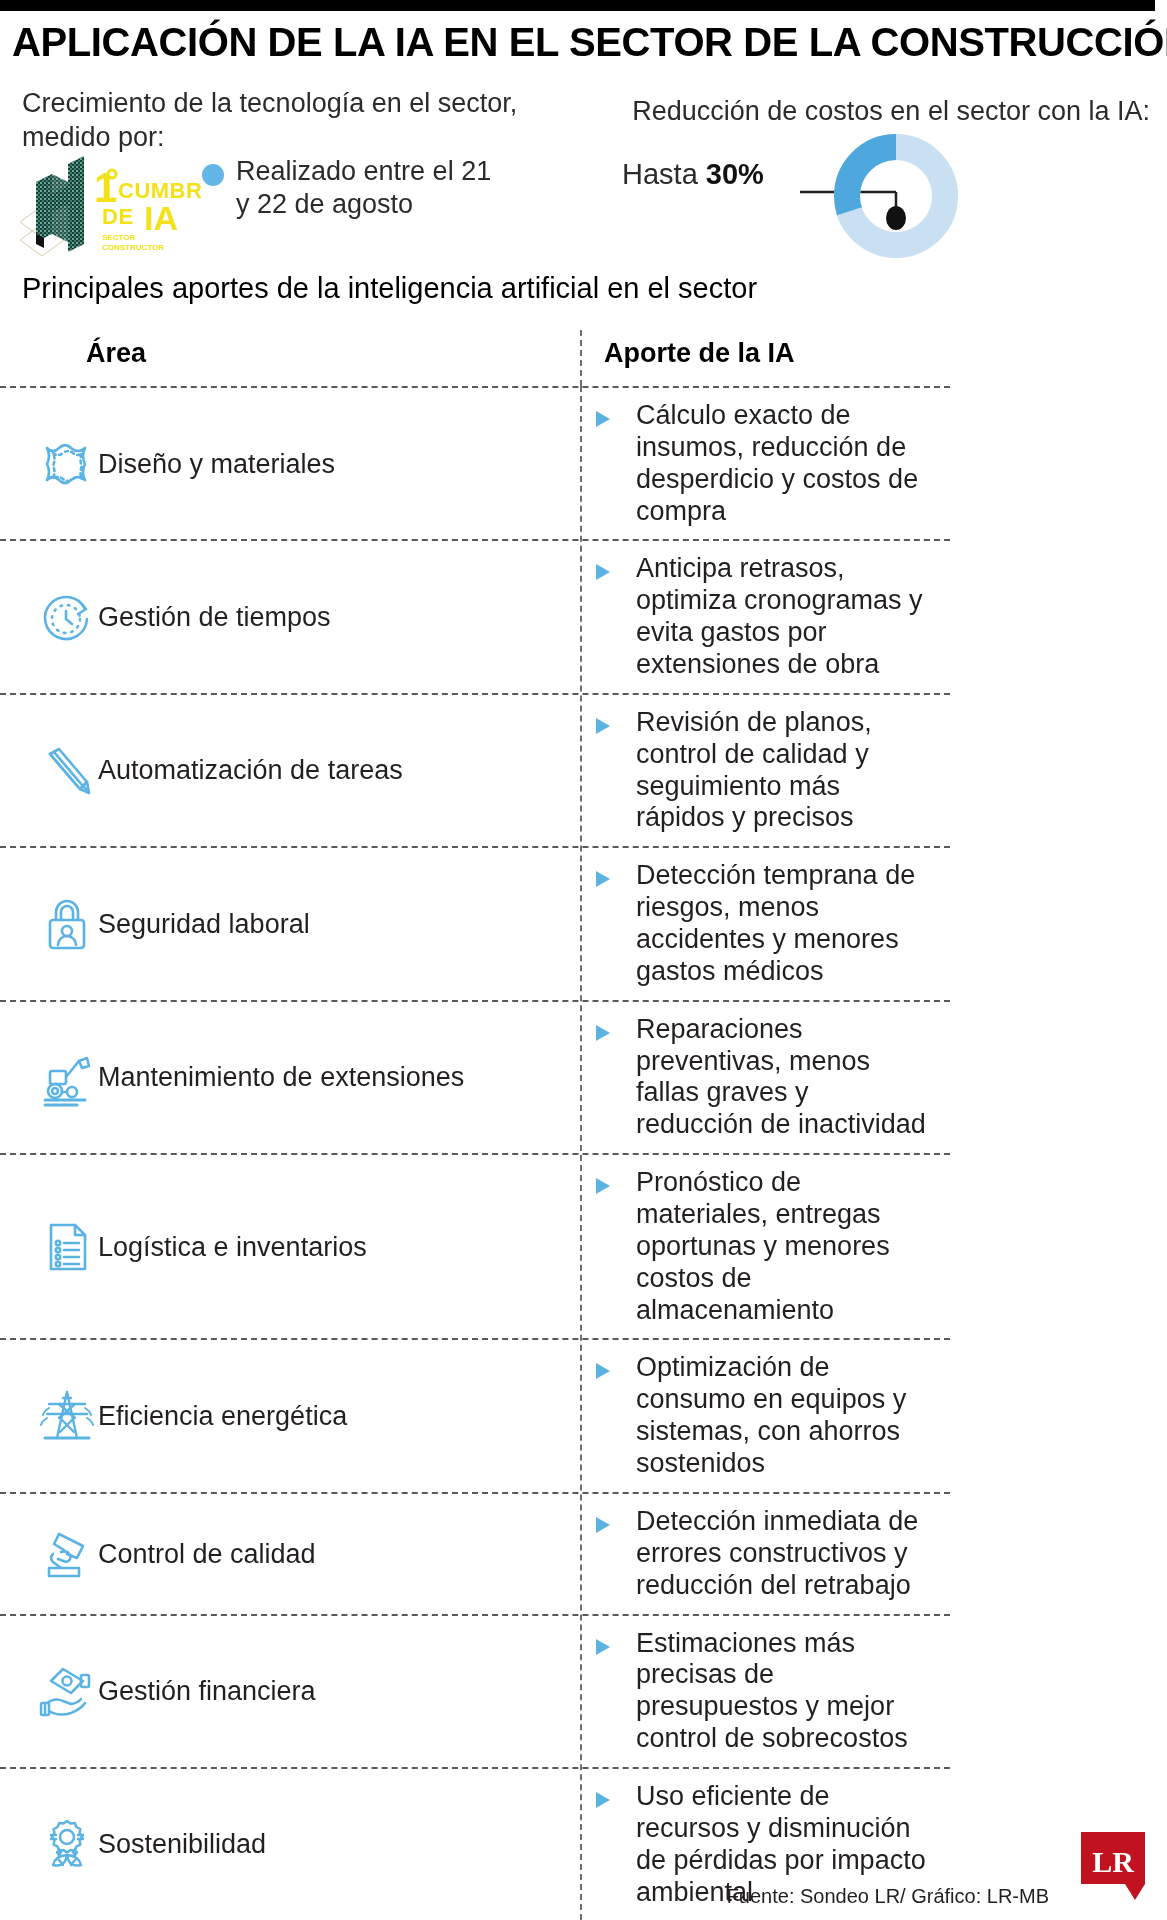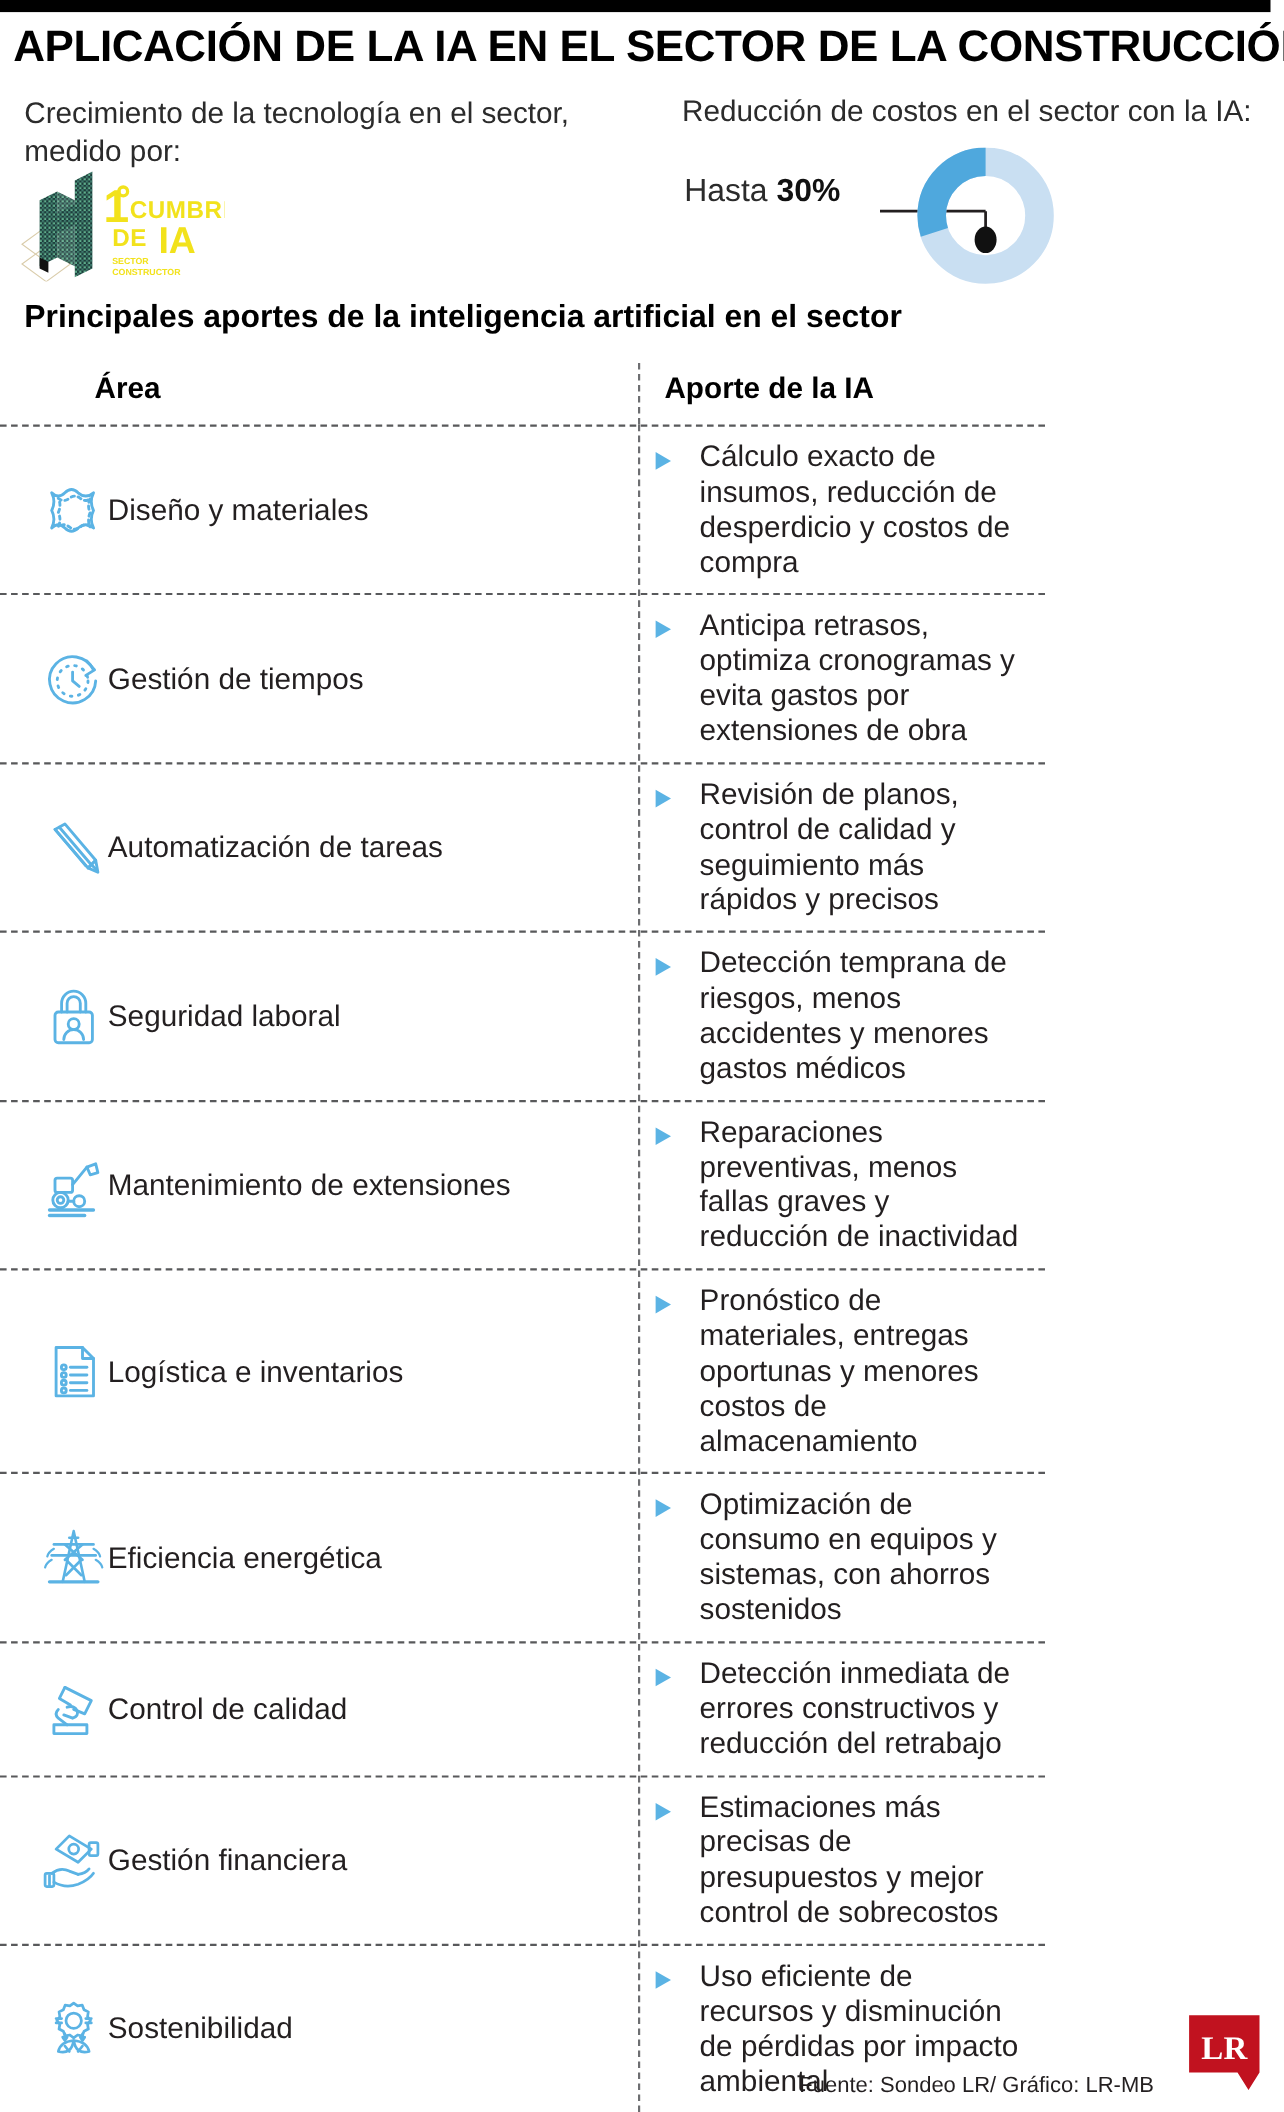--- a/index.html
+++ b/index.html
@@ -44,22 +44,23 @@
   
   .hdr-left {
     position: absolute;
     left: 22px;
     top: 86px;
     width: 500px;
   }
   .hdr-right {
     position: absolute;
     left: 620px;
-    top: 84px;
+    top: 94px;
     width: 530px;
+    text-align: right;
   }
   .hdr-lede {
     font-size: 27px;
     line-height: 1.26;
     color: #2b2b2b;
     font-weight: 400;
   }
 
   
   .logo-wrap {
@@ -111,21 +112,21 @@
     width: 200px;
     height: 126px;
   }
 
   
   .section-title {
     position: absolute;
     left: 22px;
     top: 272px;
     font-size: 29px;
-    font-weight: bold;
+    font-weight: normal;
     color: #000;
     white-space: nowrap;
   }
 
   
   .table {
     position: absolute;
     left: 0;
     top: 330px;
     width: 950px;
@@ -269,20 +270,24 @@
         <circle cx="98" cy="26" r="4" fill="none" stroke="#f2e21c" stroke-width="3"></circle>
         <text x="104" y="50" font-family="'Liberation Sans',sans-serif" font-size="22" font-weight="bold" letter-spacing="0.5">CUMBRE</text>
         <text x="88" y="76" font-family="'Liberation Sans',sans-serif" font-size="22" font-weight="bold" letter-spacing="0.5">DE</text>
         <text x="130" y="82" font-family="'Liberation Sans',sans-serif" font-size="34" font-weight="bold">IA</text>
         <text x="88" y="92" font-family="'Liberation Sans',sans-serif" font-size="8" font-weight="bold">SECTOR</text>
         <text x="88" y="102" font-family="'Liberation Sans',sans-serif" font-size="8" font-weight="bold">CONSTRUCTOR</text>
       </g>
     </svg>
   </div>
 
+  <div class="legend">
+    <span class="legend-dot"></span>
+    <span class="legend-text">Realizado entre el 21 y 22 de agosto</span>
+  </div>
 
   <div class="hasta"><span>Hasta </span><b>30%</b></div>
 
   <div class="donut-wrap">
     <svg width="200" height="126" viewBox="0 0 200 126">
 
       <line x1="-38" y1="58" x2="96" y2="58" stroke="#231f20" stroke-width="2.5"></line>
       <line x1="96" y1="58" x2="96" y2="78" stroke="#231f20" stroke-width="2.5"></line>
       <ellipse cx="96" cy="84" rx="10" ry="12" fill="#111111"></ellipse>
 

